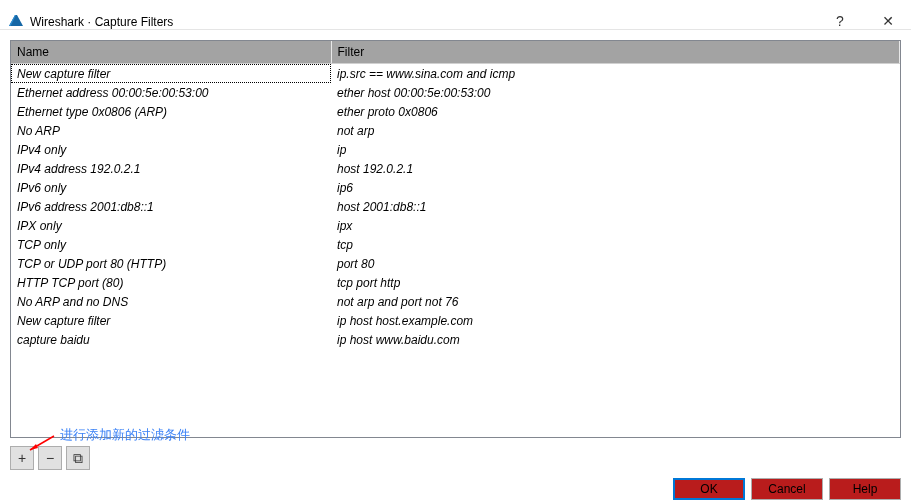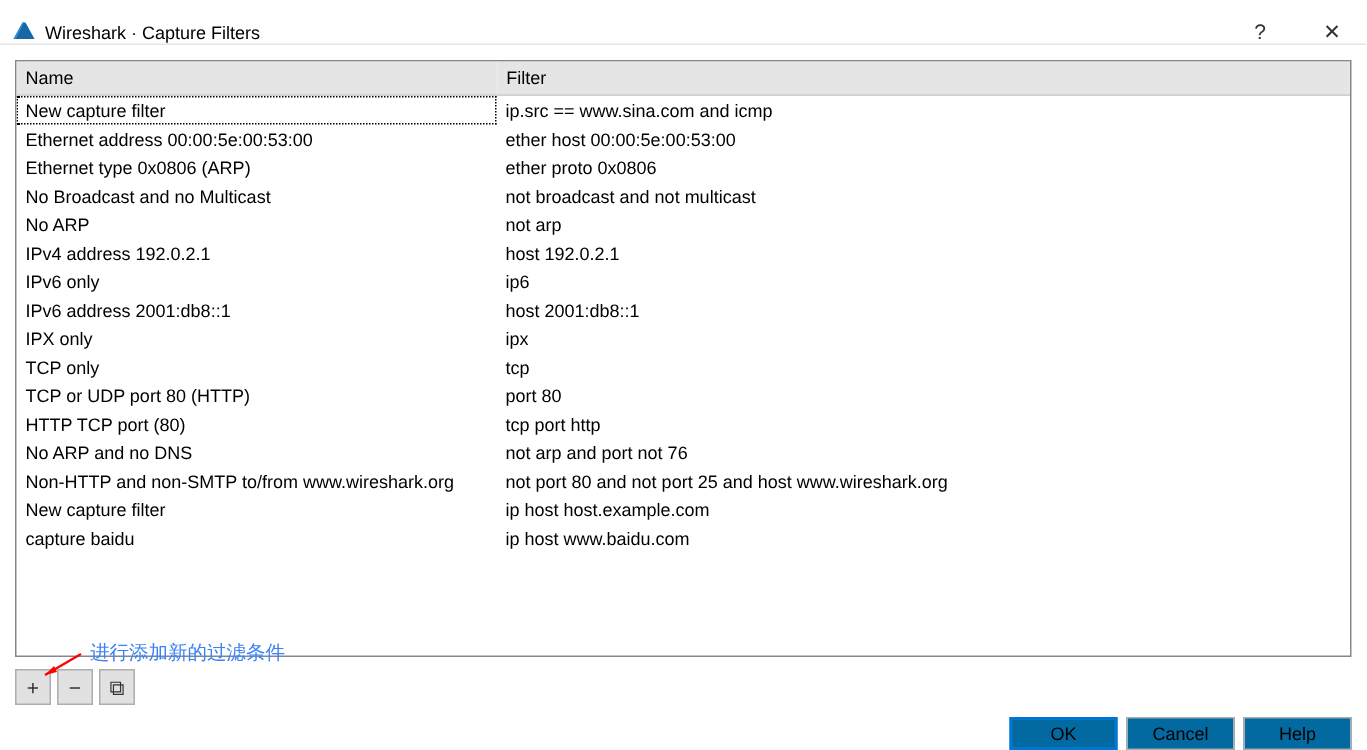--- a/index.html
+++ b/index.html
@@ -52,29 +52,30 @@
   table {
     width: 100%;
     border-collapse: collapse;
     font-size: 12px;
   }
   thead th {
     text-align: left;
     font-weight: normal;
     padding: 4px 6px;
     border-bottom: 1px solid #d0d0d0;
-    background: #e5e5e5;
+    background: #a3a3a3;
     color: #000;
   }
   thead th.col-name { width: 320px; border-right: 1px solid #e8e8e8; }
   thead th.col-filter { border-right: 1px solid #e8e8e8; }
   tbody td {
     padding: 2.5px 6px;
     color: #000;
     white-space: nowrap;
+    font-style: italic;
   }
   tbody tr.selected td.col-name {
     outline: 1px dotted #000;
     outline-offset: -1px;
     background: #fff;
   }
   .toolbar {
     display: flex;
     align-items: center;
     gap: 4px;
@@ -110,21 +111,21 @@
   .footer {
     display: flex;
     justify-content: flex-end;
     gap: 6px;
     padding: 4px 10px 10px 10px;
   }
   .footer button {
     min-width: 72px;
     height: 22px;
     border: 1px solid #adadad;
-    background: #0369a1;
+    background: #b91c1c;
     font-size: 12px;
     font-family: inherit;
     cursor: pointer;
     padding: 0 10px;
   }
   .footer button.primary {
     border: 1px solid #0078d7;
     outline: 1px solid #0078d7;
     outline-offset: -2px;
   }
@@ -162,28 +163,28 @@
           </tr>
           <tr>
             <td class="col-name">Ethernet address 00:00:5e:00:53:00</td>
             <td class="col-filter">ether host 00:00:5e:00:53:00</td>
           </tr>
           <tr>
             <td class="col-name">Ethernet type 0x0806 (ARP)</td>
             <td class="col-filter">ether proto 0x0806</td>
           </tr>
           <tr>
-            <td class="col-name">No Broadcast and no Multicast</td>
-            <td class="col-filter">not broadcast and not multicast</td>
-          </tr>
-          <tr>
             <td class="col-name">No ARP</td>
             <td class="col-filter">not arp</td>
           </tr>
           <tr>
+            <td class="col-name">IPv4 only</td>
+            <td class="col-filter">ip</td>
+          </tr>
+          <tr>
             <td class="col-name">IPv4 address 192.0.2.1</td>
             <td class="col-filter">host 192.0.2.1</td>
           </tr>
           <tr>
             <td class="col-name">IPv6 only</td>
             <td class="col-filter">ip6</td>
           </tr>
           <tr>
             <td class="col-name">IPv6 address 2001:db8::1</td>
             <td class="col-filter">host 2001:db8::1</td>
@@ -200,24 +201,20 @@
             <td class="col-name">TCP or UDP port 80 (HTTP)</td>
             <td class="col-filter">port 80</td>
           </tr>
           <tr>
             <td class="col-name">HTTP TCP port (80)</td>
             <td class="col-filter">tcp port http</td>
           </tr>
           <tr>
             <td class="col-name">No ARP and no DNS</td>
             <td class="col-filter">not arp and port not 76</td>
-          </tr>
-          <tr>
-            <td class="col-name">Non-HTTP and non-SMTP to/from www.wireshark.org</td>
-            <td class="col-filter">not port 80 and not port 25 and host www.wireshark.org</td>
           </tr>
           <tr>
             <td class="col-name">New capture filter</td>
             <td class="col-filter">ip host host.example.com</td>
           </tr>
           <tr>
             <td class="col-name">capture baidu</td>
             <td class="col-filter">ip host www.baidu.com</td>
           </tr>
         </tbody>

